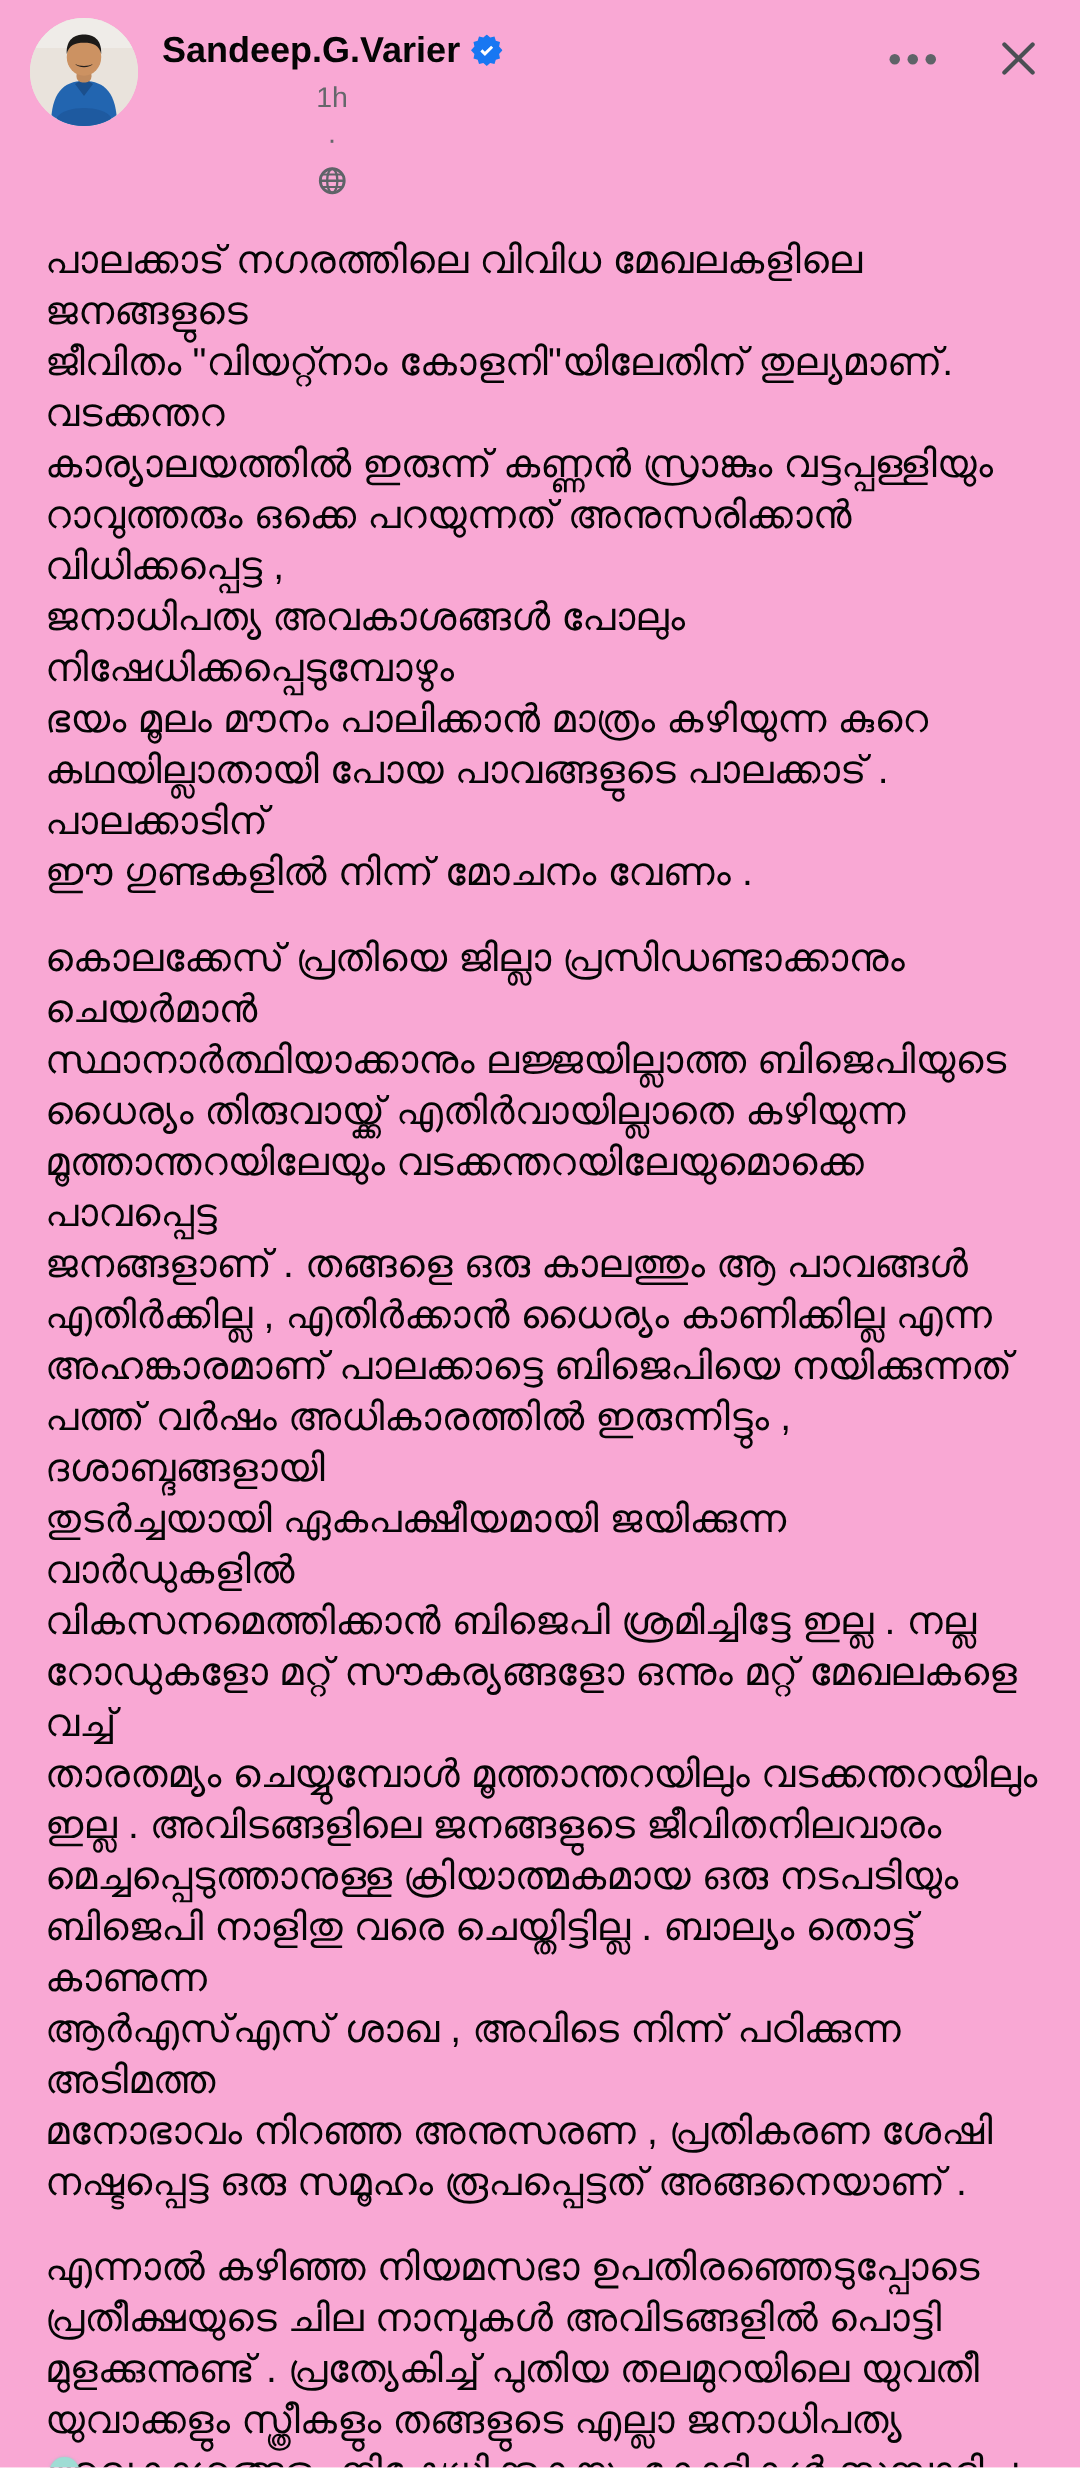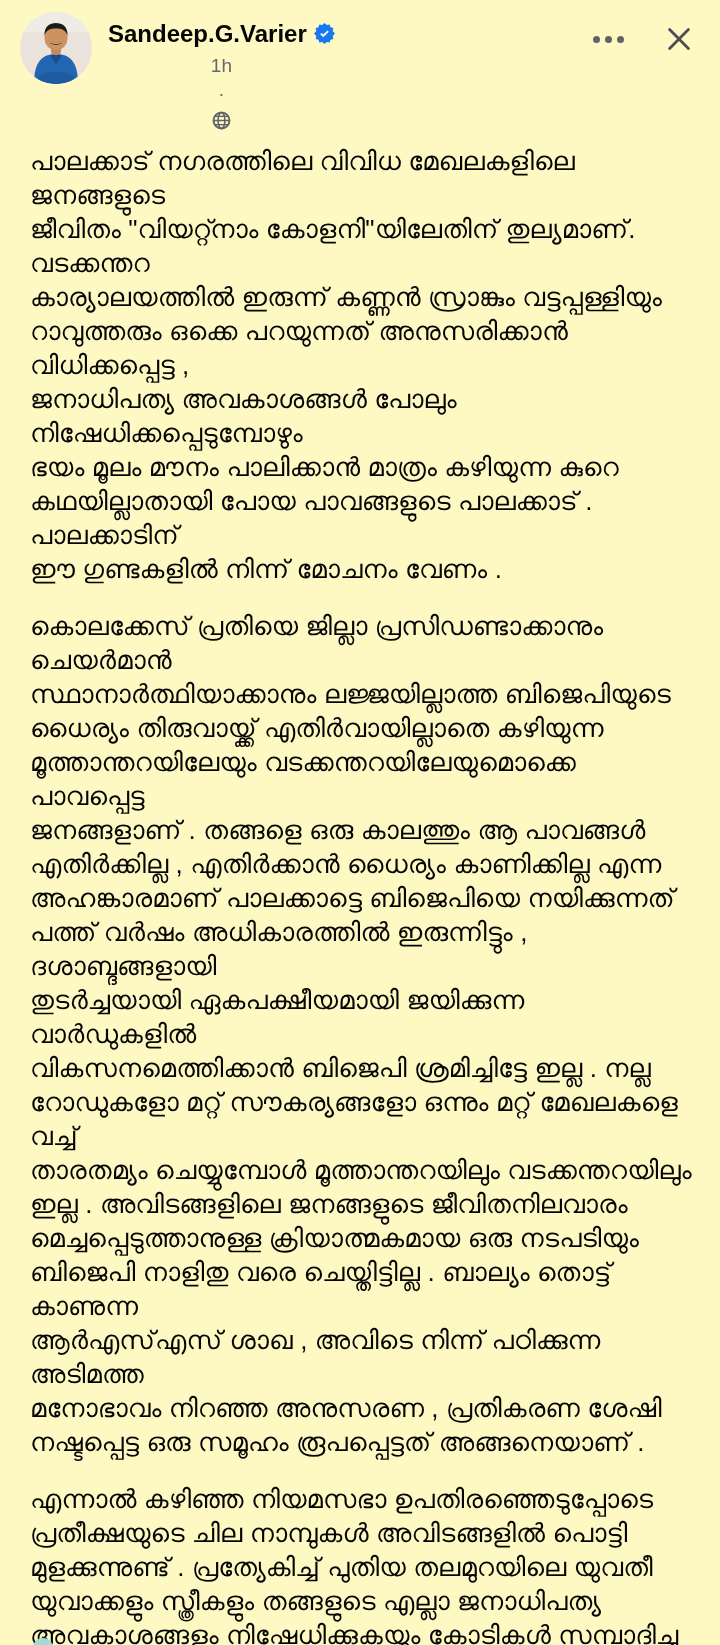--- a/index.html
+++ b/index.html
@@ -1,20 +1,20 @@
 <!DOCTYPE html>
 <html><head>
 <meta charset="utf-8">
 <style>
   html,body{margin:0;padding:0;background:#ffffff;}
   .page{
     position:relative;
     width:720px;height:1645px;
     margin:0 auto;
-    background:#fef9c3;
+    background:#f9a8d4;
     overflow:hidden;
     font-family:"Liberation Sans","DejaVu Sans",sans-serif;
     color:#050505;
   }
   
   .post-header{
     position:relative;
     display:flex;
     align-items:flex-start;
     padding:12px 20px 6px 20px;
@@ -82,21 +82,21 @@
   .close-btn{
     width:34px;height:34px;
     cursor:pointer;
     display:flex;align-items:center;justify-content:center;
   }
   
   .post-body{
     padding:8px 26px 0 30px;
   }
   .para{
-    margin:0 0 23px 0;
+    margin:12px 0 23px 0;
     font-size:26px;
     line-height:34px;
     letter-spacing:0.1px;
     color:#050505;
     white-space:pre-wrap;
   }
   
   .reaction-sliver{
     position:absolute;
     left:33px;

